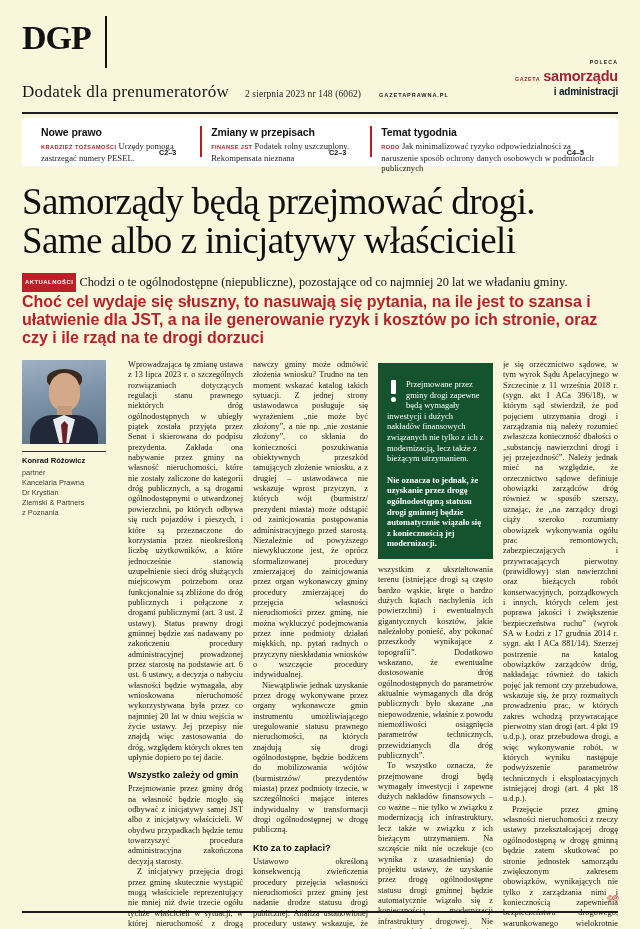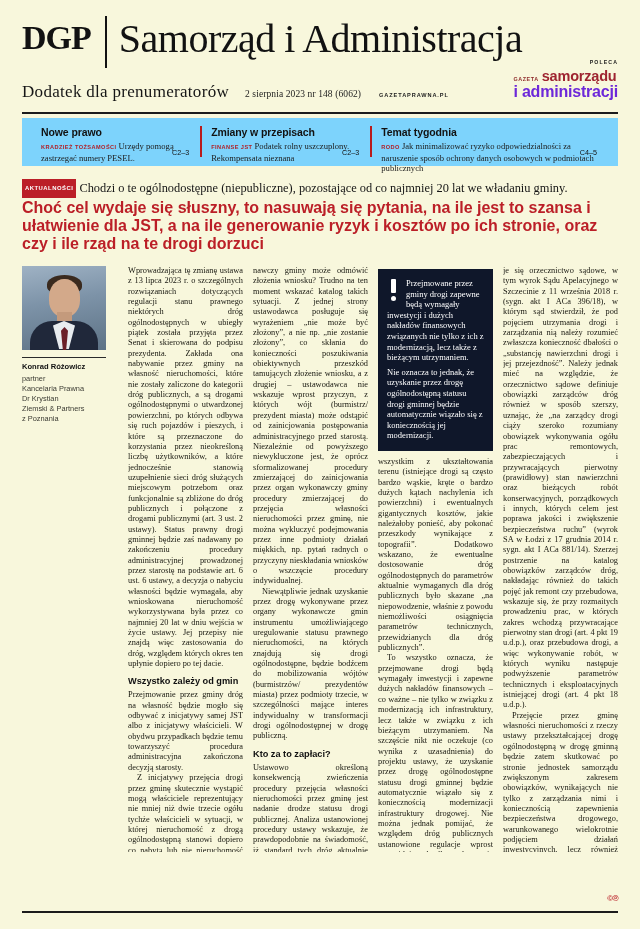--- a/index.html
+++ b/index.html
@@ -94,55 +94,56 @@
     font-family: "Liberation Sans", sans-serif;
     font-size: 5.2px;
     font-weight: bold;
     letter-spacing: 1.1px;
     color: #1a1a1a;
     margin-bottom: 4px;
   }
   .brand-line1 {
     display: flex;
     align-items: baseline;
+    justify-content: flex-end;
   }
   .brand-gazeta {
     font-family: "Liberation Sans", sans-serif;
     font-size: 5.4px;
     font-weight: bold;
     letter-spacing: 0.6px;
     color: #8e2a2a;
     margin-right: 3px;
   }
   .brand-big {
     font-family: "Liberation Sans", sans-serif;
     font-size: 14.5px;
     font-weight: bold;
     color: #9e2430;
     letter-spacing: -0.2px;
     line-height: 15px;
   }
   .brand-line2 {
     font-family: "Liberation Sans", sans-serif;
-    font-size: 16px;
-    font-weight: bold;
-    color: #6d28d9;
+    font-size: 10px;
+    font-weight: bold;
+    color: #0f172a;
     letter-spacing: -0.2px;
     line-height: 16px;
   }
 
   .rule-thick {
     border-top: 2px solid #1b1b1b;
     margin-top: 6px;
   }
 
   
   .teasers {
     display: flex;
-    background: #7dd3fc;
+    background: #ffffff;
     margin-top: 4px;
     padding: 8px 10px 9px 10px;
     box-sizing: border-box;
     height: 48px;
   }
   .teaser {
     flex: 1 1 0;
     padding: 0 9px;
     box-sizing: border-box;
     position: relative;
@@ -165,25 +166,25 @@
     font-family: "Liberation Sans", sans-serif;
     font-weight: bold;
     font-size: 5.6px;
     letter-spacing: 0.45px;
     color: #b02028;
     text-transform: uppercase;
     margin-right: 2px;
   }
   .teaser-page {
     font-family: "Liberation Sans", sans-serif;
-    font-weight: normal;
+    font-weight: bold;
     font-size: 7.2px;
     color: #121212;
     position: absolute;
-    right: 11px;
+    right: 24px;
     bottom: 0;
   }
   .teaser.wide { flex: 1.45 1 0; }
 
   
   .headline {
     margin-top: 16px;
     font-size: 37px;
     line-height: 39px;
     letter-spacing: -0.6px;
@@ -319,23 +320,23 @@
   }
   .author-meta {
     font-family: "Liberation Sans", sans-serif;
     font-size: 7.4px;
     line-height: 10px;
     color: #3b3b33;
   }
 
   
   .callout {
-    background: #0f172a;
+    background: #14532d;
     color: #ffffff;
-    padding: 9px 9px 10px 9px;
+    padding: 16px 9px 10px 9px;
     box-sizing: border-box;
     font-size: 8.5px;
     line-height: 10.6px;
     text-align: left;
     margin: 3px 0 6px 0;
     position: relative;
   }
   .callout-bang {
     float: left;
     width: 13px;
@@ -347,21 +348,21 @@
     margin: 0 auto 2.5px auto;
     border-radius: 1px;
   }
   .bang-dot {
     width: 5px; height: 5px;
     background: #ffffff;
     border-radius: 50%;
     margin: 0 auto;
   }
   .callout p { margin: 0; text-indent: 0; }
-  .callout p + p { margin-top: 4px; }
+  .callout p + p { margin-top: 11px; font-weight: bold; }
 
   
   .copymark {
     position: absolute;
     right: 22px;
     bottom: 26px;
     font-family: "Liberation Sans", sans-serif;
     font-size: 8px;
     font-weight: bold;
     color: #bb1f27;
@@ -376,21 +377,20 @@
   }
 </style>
 </head>
 <body>
 
 <div class="page">
 
   <div class="masthead">
     <div class="dgp">DGP</div>
     <div class="mast-rule"></div>
-    <div class="mast-title">Samorząd i Administracja</div>
   </div>
 
   <div class="submast">
     <div class="submast-label">Dodatek dla prenumeratorów</div>
     <div class="submast-date">2 sierpnia 2023 nr 148 (6062)</div>
     <div class="submast-site">GAZETAPRAWNA.PL</div>
 
     <div class="brand-badge">
       <div class="brand-poleca">POLECA</div>
       <div class="brand-line1">
@@ -420,20 +420,24 @@
     </div>
     <div class="teaser wide">
       <div class="teaser-title">Temat tygodnia</div>
       <div class="teaser-body">
         <span class="teaser-tag">RODO</span><span>Jak minimalizować ryzyko odpowiedzialności za naruszenie sposób ochrony danych osobowych w podmiotach publicznych</span>
       </div>
       <div class="teaser-page">C4–5</div>
     </div>
   </div>
 
+  <div class="headline">
+    <div>Samorządy będą przejmować drogi.</div>
+    <div>Same albo z inicjatywy właścicieli</div>
+  </div>
 
   <div class="deck">
     <span class="deck-badge">AKTUALNOŚCI</span><span class="deck-lead">Chodzi o te ogólnodostępne (niepubliczne), pozostające od co najmniej 20 lat we władaniu gminy.</span>
     <span class="deck-red">Choć cel wydaje się słuszny, to nasuwają się pytania, na ile jest to szansa i ułatwienie dla JST, a na ile generowanie ryzyk i kosztów po ich stronie, oraz czy i ile rząd na te drogi dorzuci</span>
   </div>
 
   <div class="body-area">
 
     <div class="col author">
       <div class="author-photo">

